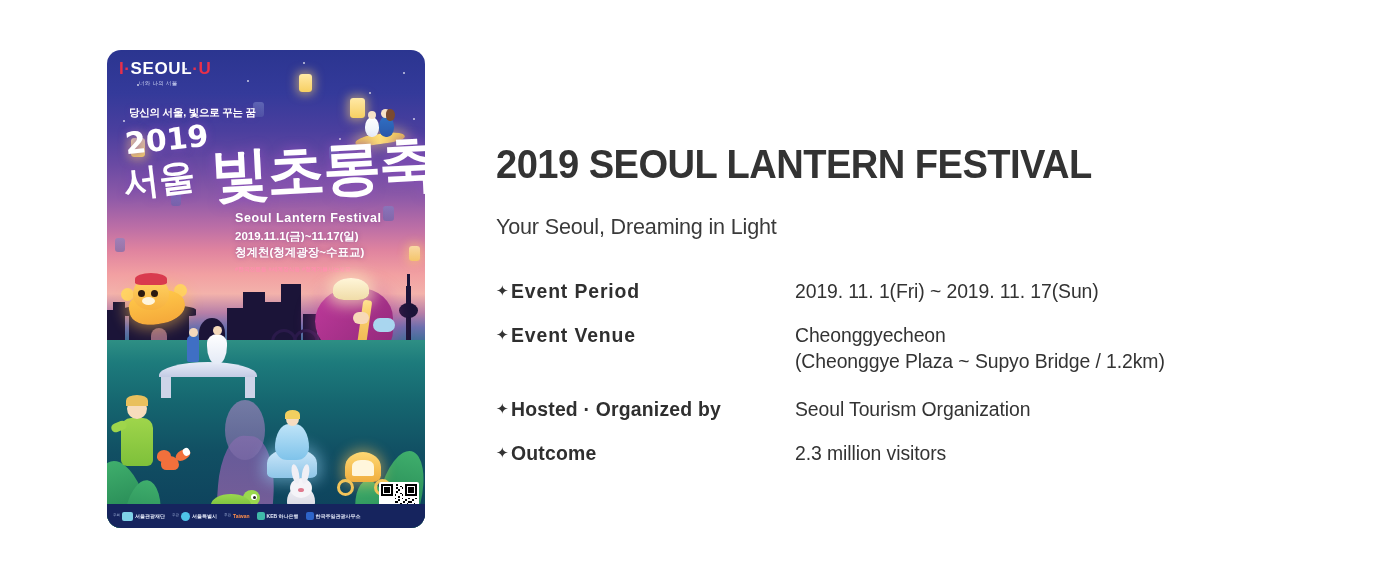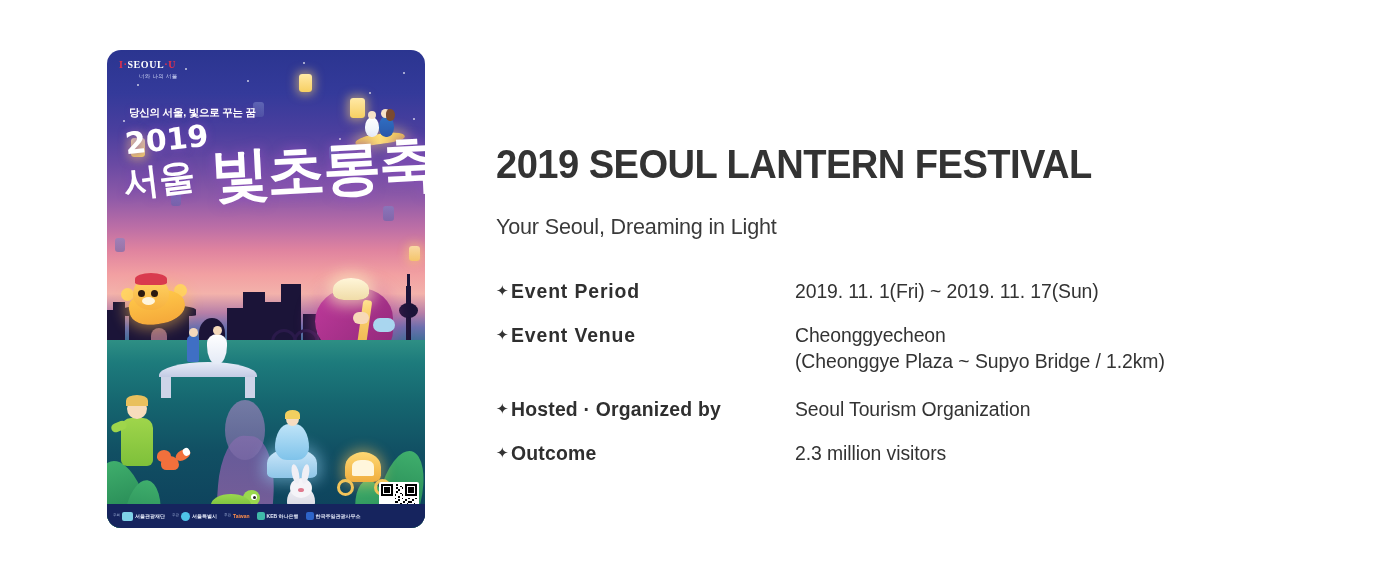--- a/index.html
+++ b/index.html
@@ -55,22 +55,22 @@
     background: linear-gradient(180deg,#7c86c8,#5b63ad);
     box-shadow: none; opacity:.55;
   }
 
   
   .seoul-logo {
     position: absolute; left: 12px; top: 10px;
     text-align: left;
   }
   .seoul-logo .lg {
-    font-family: Liberation Serif, serif;
-    font-weight: bold; font-size: 10px; letter-spacing: .6px;
+    font-family: Liberation Sans, sans-serif;
+    font-weight: bold; font-size: 17px; letter-spacing: .6px;
     color: #ffffff; line-height: 1;
     white-space: nowrap;
   }
   .seoul-logo .lg .r { color: #e8304a; }
   .seoul-logo .sub {
     margin-top: 3px; margin-left: 20px;
     font-size: 5.5px; color: #cfd6f5; letter-spacing: .3px;
   }
 
   
@@ -584,20 +584,26 @@
     </div>
 
     <div class="tagline">당신의 서울, 빛으로 꾸는 꿈</div>
 
     <div class="kr-title">
       <span class="y2019">2019</span>
       <span class="seoul-kr">서울</span>
       <span class="big">빛초롱축제</span>
     </div>
 
+    <div class="eng-block">
+      <div class="e1">Seoul Lantern Festival</div>
+      <div class="e2">2019.11.1(금)~11.17(일)</div>
+      <div class="e3">청계천(청계광장~수표교)</div>
+      <div class="tags">#한국전통등  #세계장식등  #청계가볼시는빛깔</div>
+    </div>
 
     <div class="skyline">
       <span class="bldg" style="left:0px;width:16px;height:38px;"></span>
       <span class="bldg" style="left:6px;width:12px;height:46px;"></span>
       <span class="gate"></span>
       <span class="bldg" style="left:92px;width:26px;height:30px;border-radius:50% 50% 0 0;"></span>
       <span class="bldg" style="left:120px;width:18px;height:40px;"></span>
       <span class="bldg" style="left:136px;width:22px;height:56px;"></span>
       <span class="bldg" style="left:158px;width:16px;height:46px;"></span>
       <span class="bldg" style="left:174px;width:20px;height:64px;"></span>

